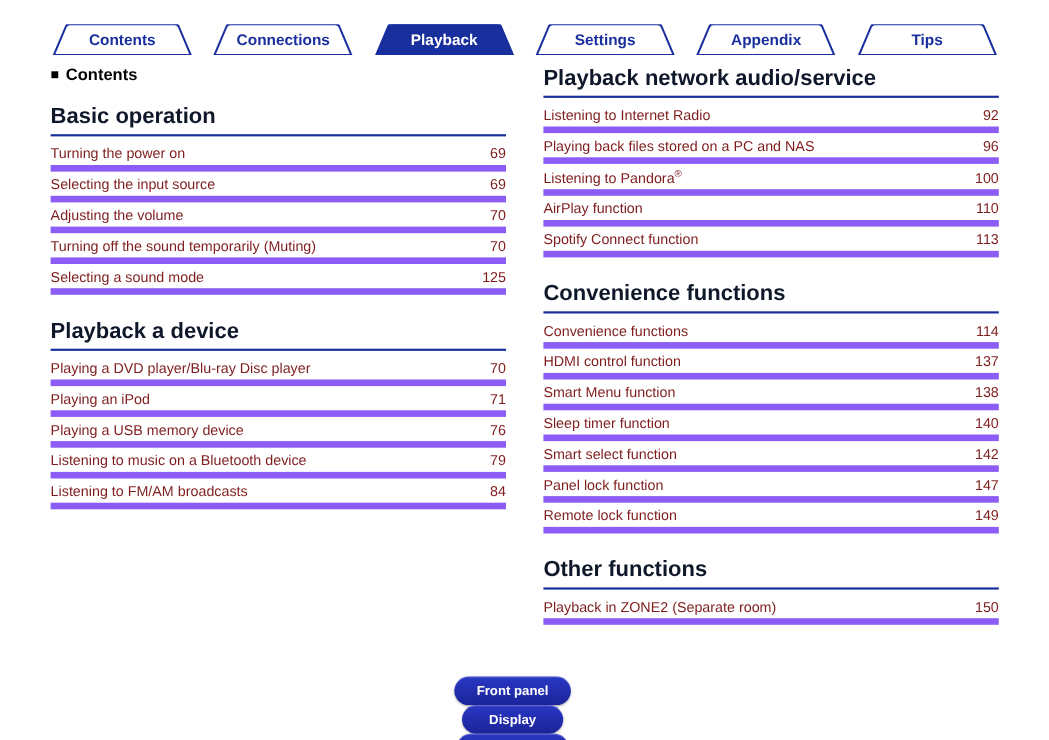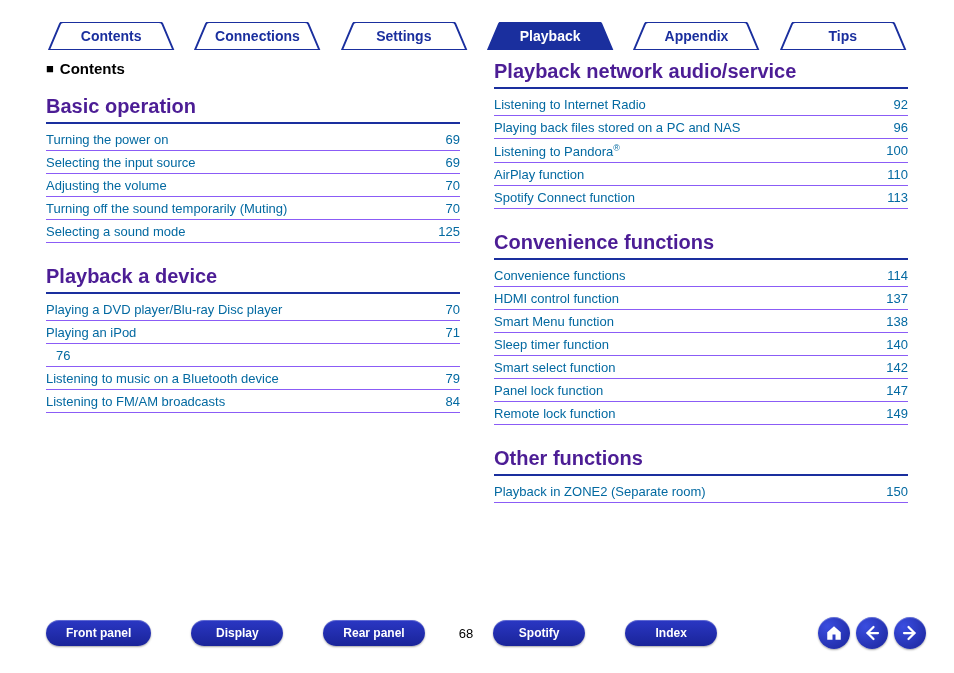--- a/index.html
+++ b/index.html
@@ -60,46 +60,48 @@
     content: "■";
     font-size: 13px;
     margin-right: 6px;
     vertical-align: 1px;
   }
 
   .section { margin-bottom: 22px; }
   .sec-title {
     font-size: 20px;
     font-weight: bold;
-    color: #4c1d95;
+    color: #0f172a;
     padding-bottom: 4px;
     border-bottom: 2px solid #1a2f9e;
     margin-bottom: 4px;
   }
   .row {
     display: flex;
     justify-content: space-between;
     font-size: 13px;
-    color: #0369a1;
+    color: #7f1d1d;
     padding: 4px 0 3px 0;
-    border-bottom: 1px solid #8b5cf6;
+    border-bottom: 6px solid #8b5cf6;
     cursor: pointer;
+    align-items: center;
   }
   .row .pg { margin-left: 10px; white-space: nowrap; }
   sup { font-size: 9px; }
 
   
   .bottom {
     position: absolute;
     bottom: 22px;
     left: 46px;
     right: 28px;
     height: 36px;
     display: flex;
     align-items: center;
+    flex-direction: column;
   }
   .pill {
     height: 26px;
     border-radius: 13px;
     background: linear-gradient(#2a37c4, #1a2499);
     color: #fff;
     font-size: 12px;
     font-weight: bold;
     line-height: 26px;
     text-align: center;
@@ -130,26 +132,26 @@
 </head>
 <body>
 
 <div class="topnav" id="topnav">
     <div class="tab"><svg viewBox="0 0 160 28" preserveAspectRatio="none">
         <path d="M12 28 L24 2 Q25 0 28 0 L132 0 Q135 0 136 2 L148 28 Z" fill="#ffffff" stroke="#1a2f9e" stroke-width="2"></path>
       </svg><span>Contents</span></div>
     <div class="tab"><svg viewBox="0 0 160 28" preserveAspectRatio="none">
         <path d="M12 28 L24 2 Q25 0 28 0 L132 0 Q135 0 136 2 L148 28 Z" fill="#ffffff" stroke="#1a2f9e" stroke-width="2"></path>
       </svg><span>Connections</span></div>
-    <div class="tab"><svg viewBox="0 0 160 28" preserveAspectRatio="none">
-        <path d="M12 28 L24 2 Q25 0 28 0 L132 0 Q135 0 136 2 L148 28 Z" fill="#ffffff" stroke="#1a2f9e" stroke-width="2"></path>
-      </svg><span>Settings</span></div>
     <div class="tab active"><svg viewBox="0 0 160 28" preserveAspectRatio="none">
         <path d="M12 28 L24 2 Q25 0 28 0 L132 0 Q135 0 136 2 L148 28 Z" fill="#1a2f9e" stroke="#1a2f9e" stroke-width="2"></path>
       </svg><span>Playback</span></div>
+    <div class="tab"><svg viewBox="0 0 160 28" preserveAspectRatio="none">
+        <path d="M12 28 L24 2 Q25 0 28 0 L132 0 Q135 0 136 2 L148 28 Z" fill="#ffffff" stroke="#1a2f9e" stroke-width="2"></path>
+      </svg><span>Settings</span></div>
     <div class="tab"><svg viewBox="0 0 160 28" preserveAspectRatio="none">
         <path d="M12 28 L24 2 Q25 0 28 0 L132 0 Q135 0 136 2 L148 28 Z" fill="#ffffff" stroke="#1a2f9e" stroke-width="2"></path>
       </svg><span>Appendix</span></div>
     <div class="tab"><svg viewBox="0 0 160 28" preserveAspectRatio="none">
         <path d="M12 28 L24 2 Q25 0 28 0 L132 0 Q135 0 136 2 L148 28 Z" fill="#ffffff" stroke="#1a2f9e" stroke-width="2"></path>
       </svg><span>Tips</span></div>
   </div>
 
 <div class="page">
   <div class="col">
@@ -182,20 +184,21 @@
           <div class="sec-title">Playback a device</div>
           <div class="row">
             <span>Playing a DVD player/Blu-ray Disc player</span>
             <span class="pg">70</span>
           </div>
           <div class="row">
             <span>Playing an iPod</span>
             <span class="pg">71</span>
           </div>
           <div class="row">
+            <span>Playing a USB memory device</span>
             <span class="pg">76</span>
           </div>
           <div class="row">
             <span>Listening to music on a Bluetooth device</span>
             <span class="pg">79</span>
           </div>
           <div class="row">
             <span>Listening to FM/AM broadcasts</span>
             <span class="pg">84</span>
           </div>

